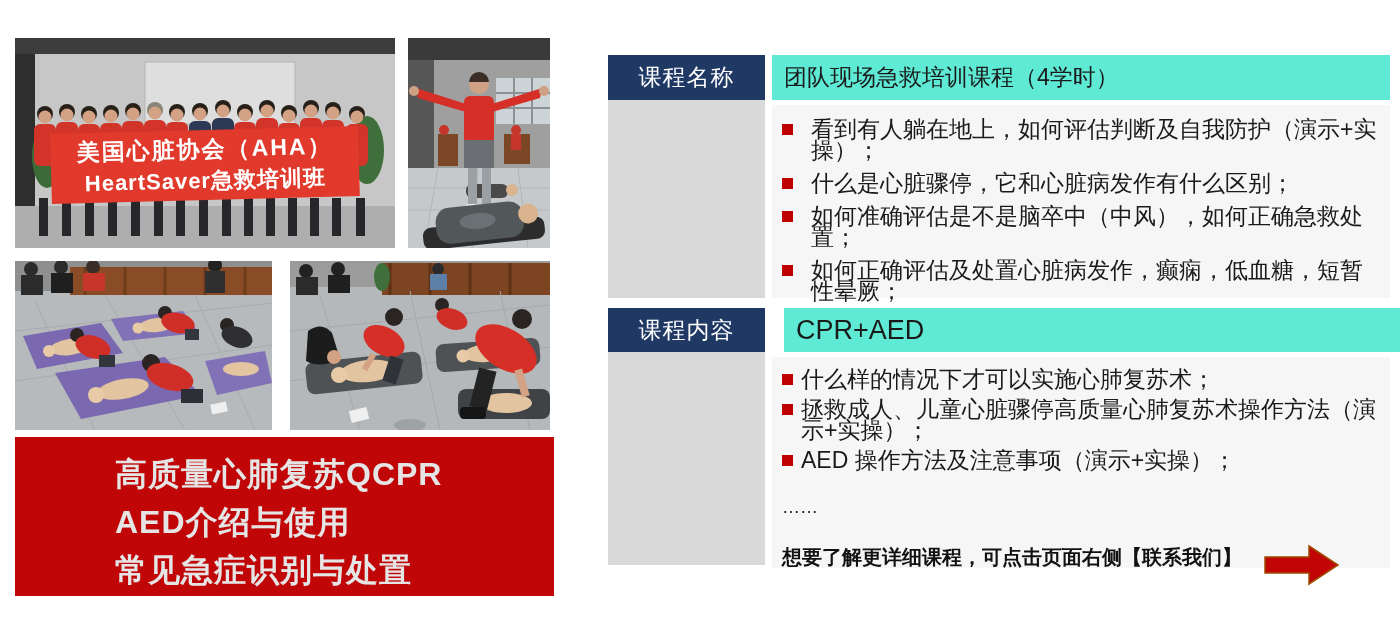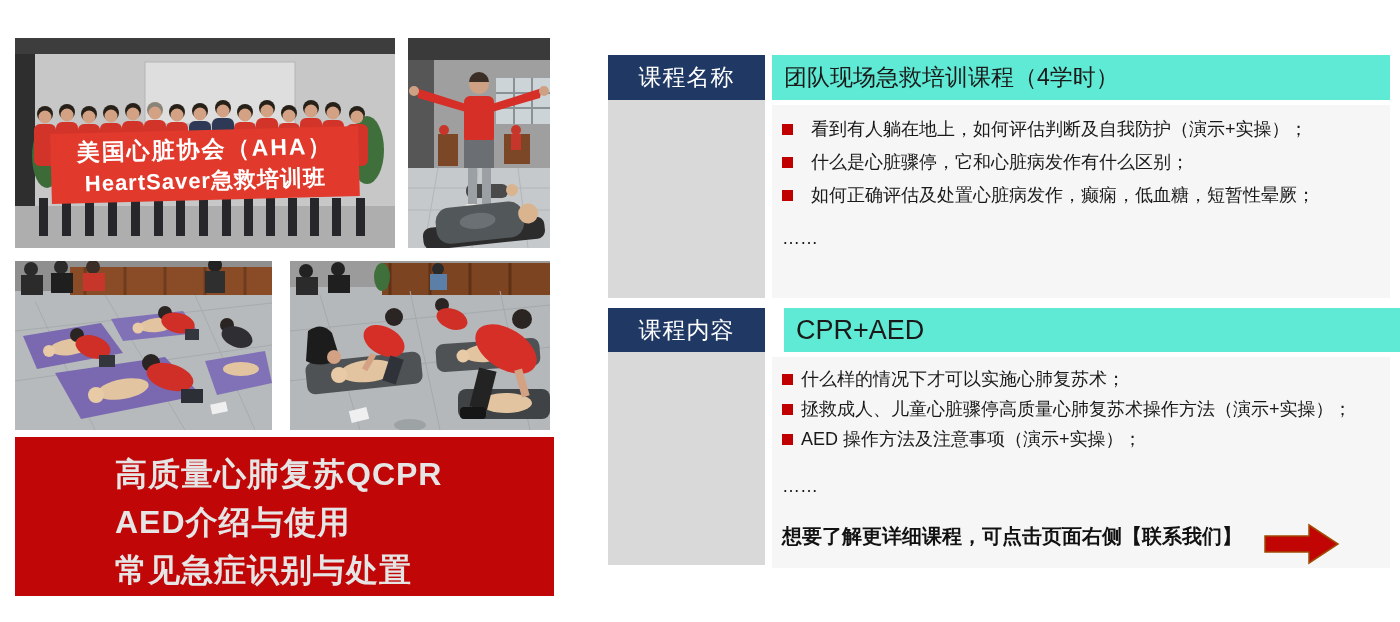--- a/index.html
+++ b/index.html
@@ -26,21 +26,21 @@
   .s1-side{left:608px;top:100px;width:157px;height:198px;}
   .s1-title{left:772px;top:55px;width:618px;height:45px;font-size:23px;}
   .s1-body{left:772px;top:105px;width:618px;height:193px;padding:14px 10px 0 10px;}
 
   .s2-label{left:608px;top:308px;width:157px;height:44px;}
   .s2-side{left:608px;top:352px;width:157px;height:213px;}
   .s2-title{left:772px;top:308px;width:618px;height:44px;font-size:27px;margin-left:12px;}
   .s2-body{left:772px;top:357px;width:618px;height:211px;padding:12px 10px 0 10px;}
 
   ul.bullets{list-style:none;margin:0;padding:0;}
-  ul.bullets li{display:flex;align-items:flex-start;font-size:18px;color:#1a1a1a;line-height:21px;}
+  ul.bullets li{display:flex;align-items:flex-start;font-size:23px;color:#1a1a1a;line-height:21px;}
   .s1-body ul.bullets li{margin-bottom:12px;}
   .s2-body ul.bullets li{margin-bottom:9px;}
   .sq{flex:0 0 11px;width:11px;height:11px;background:#c00000;margin-top:5px;}
   .s1-body .sq{margin-right:18px;}
   .s2-body .sq{margin-right:8px;}
   .ellipsis{font-size:18px;color:#1a1a1a;}
   .s1-body .ellipsis{margin-top:22px;}
   .s2-body .ellipsis{margin-top:26px;}
   .footer-row{display:flex;align-items:flex-start;margin-top:26px;}
   .footer-note{font-size:20px;font-weight:bold;color:#111111;white-space:nowrap;}
@@ -306,20 +306,24 @@
       <li>
           <span class="sq"></span>
           <span>看到有人躺在地上，如何评估判断及自我防护（演示+实操）；</span>
         </li>
       <li>
           <span class="sq"></span>
           <span>什么是心脏骤停，它和心脏病发作有什么区别；</span>
         </li>
       <li>
           <span class="sq"></span>
+          <span>如何准确评估是不是脑卒中（中风），如何正确急救处置；</span>
+        </li>
+      <li>
+          <span class="sq"></span>
           <span>如何正确评估及处置心脏病发作，癫痫，低血糖，短暂性晕厥；</span>
         </li>
     </ul>
     <div class="ellipsis">……</div>
   </div>
 
   <div class="abs label-box s2-label">课程内容</div>
   <div class="abs side-fill s2-side"></div>
   <div class="abs title-bar s2-title">CPR+AED</div>
   <div class="abs body-box s2-body">

